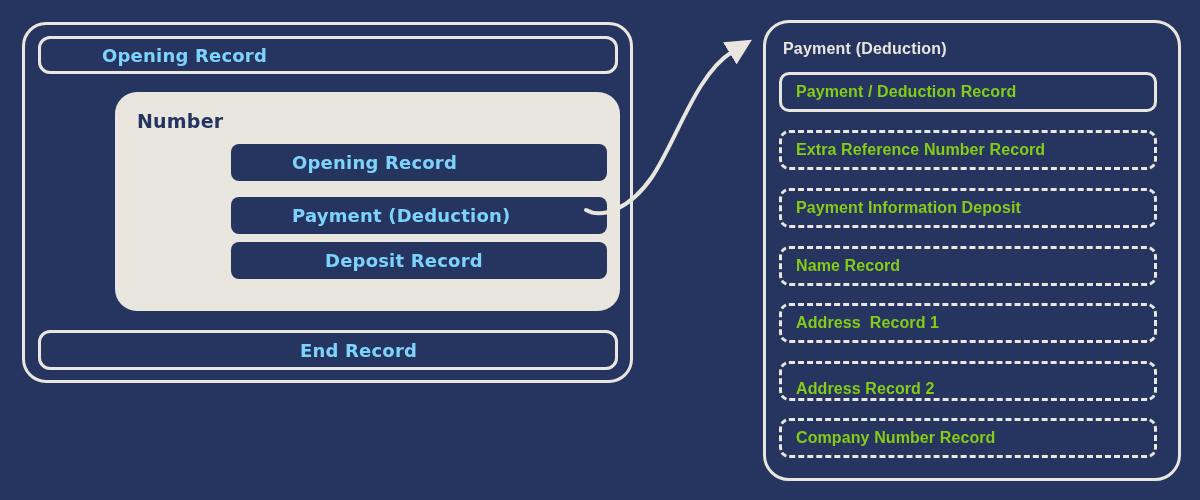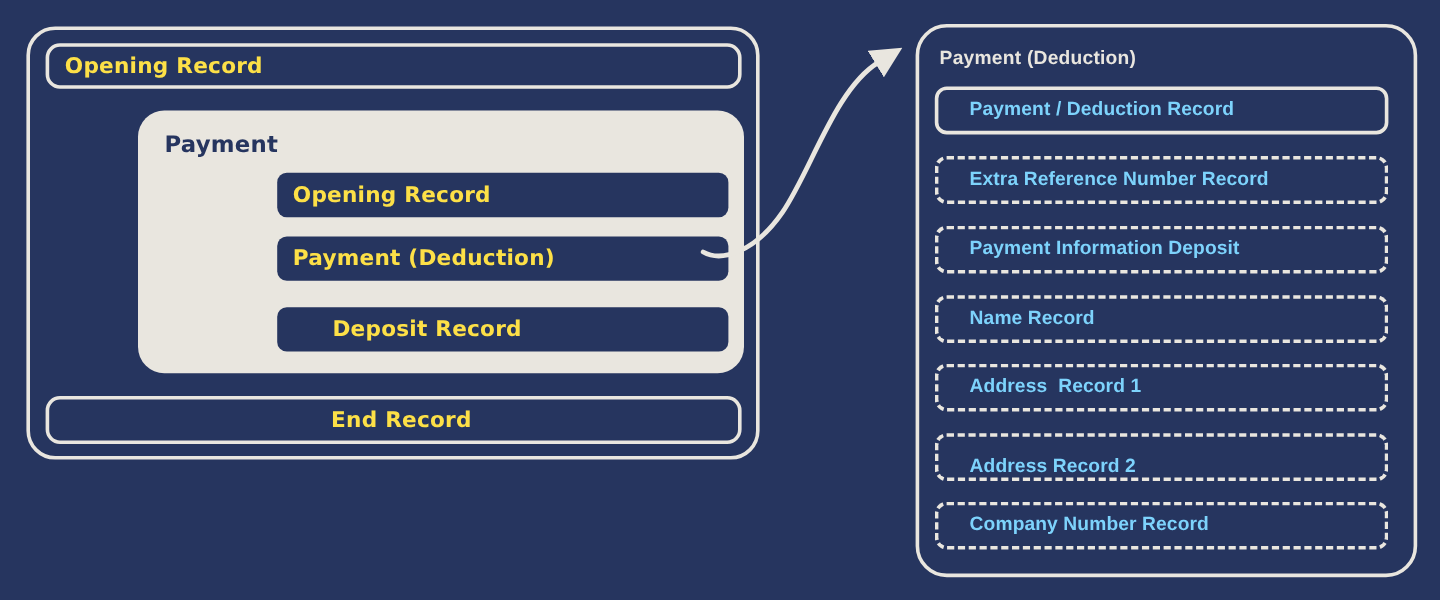--- a/index.html
+++ b/index.html
@@ -16,58 +16,58 @@
     border:3px solid #E9E6DF;border-radius:24px;
   }
   .lined-box{
     left:38px;width:580px;height:38px;
     border:3px solid #E9E6DF;border-radius:12px;
     display:flex;align-items:center;padding-left:13px;
   }
   .lined-box.opening{top:36px;}
   .lined-box.end{top:330px;height:40px;justify-content:center;}
   .lined-box span, .navy-item span{
-    color:#fde047;font-size:18px;font-weight:bold;letter-spacing:.2px;white-space:pre;
+    color:#7dd3fc;font-size:18px;font-weight:bold;letter-spacing:.2px;white-space:pre;margin-left:48px;
   }
   .section-box{
     left:115px;top:92px;width:505px;height:219px;
     background:#E9E6DF;border-radius:22px;
   }
   .section-title{
     left:137px;top:110px;
     color:#26355F;font-size:19px;font-weight:bold;letter-spacing:.2px;
   }
   .navy-item{
     left:231px;width:376px;height:37px;
     background:#26355F;border-radius:8px;
     display:flex;align-items:center;padding-left:13px;
   }
   .navy-item.i0{top:144px;}
   .navy-item.i1{top:197px;}
-  .navy-item.i2{top:256px;padding-left:46px;}
+  .navy-item.i2{top:242px;padding-left:46px;}
 
   
   .right-panel{
     left:763px;top:20px;width:418px;height:461px;
     border:3px solid #E9E6DF;border-radius:26px;
   }
   .right-title{
     left:783px;top:40px;
     color:#E9E6DF;font-family:"Liberation Sans", sans-serif;
     font-size:16px;font-weight:bold;letter-spacing:.2px;
   }
   .record-box{
     left:779px;width:378px;height:40px;
     border:3px solid #E9E6DF;border-radius:10px;
     display:flex;align-items:center;padding-left:14px;
   }
   .record-box.dashed{border-style:dashed;}
   .record-box span{
-    color:#7dd3fc;font-family:"Liberation Sans", sans-serif;
-    font-size:16px;font-weight:bold;letter-spacing:.1px;white-space:pre;margin-left:12px;
+    color:#84cc16;font-family:"Liberation Sans", sans-serif;
+    font-size:16px;font-weight:bold;letter-spacing:.1px;white-space:pre;
   }
   .record-box.r0{top:72px;}
   .record-box.r1{top:130px;}
   .record-box.r2{top:188px;}
   .record-box.r3{top:246px;}
   .record-box.r4{top:303px;text-align:center;}
   .record-box.r5{top:361px;align-items:flex-end;}
   .record-box.r6{top:418px;}
 
   
@@ -76,21 +76,21 @@
 </head>
 <body>
 
 <div class="abs outer-box"></div>
 
 <div class="abs lined-box opening">
   <span>Opening Record</span>
 </div>
 
 <div class="abs section-box"></div>
-<div class="abs section-title">Payment</div>
+<div class="abs section-title">Number</div>
 
 <div class="abs navy-item i0">
   <span>Opening Record</span>
 </div>
 <div class="abs navy-item i1">
   <span>Payment (Deduction)</span>
 </div>
 <div class="abs navy-item i2">
   <span>Deposit Record</span>
 </div>

